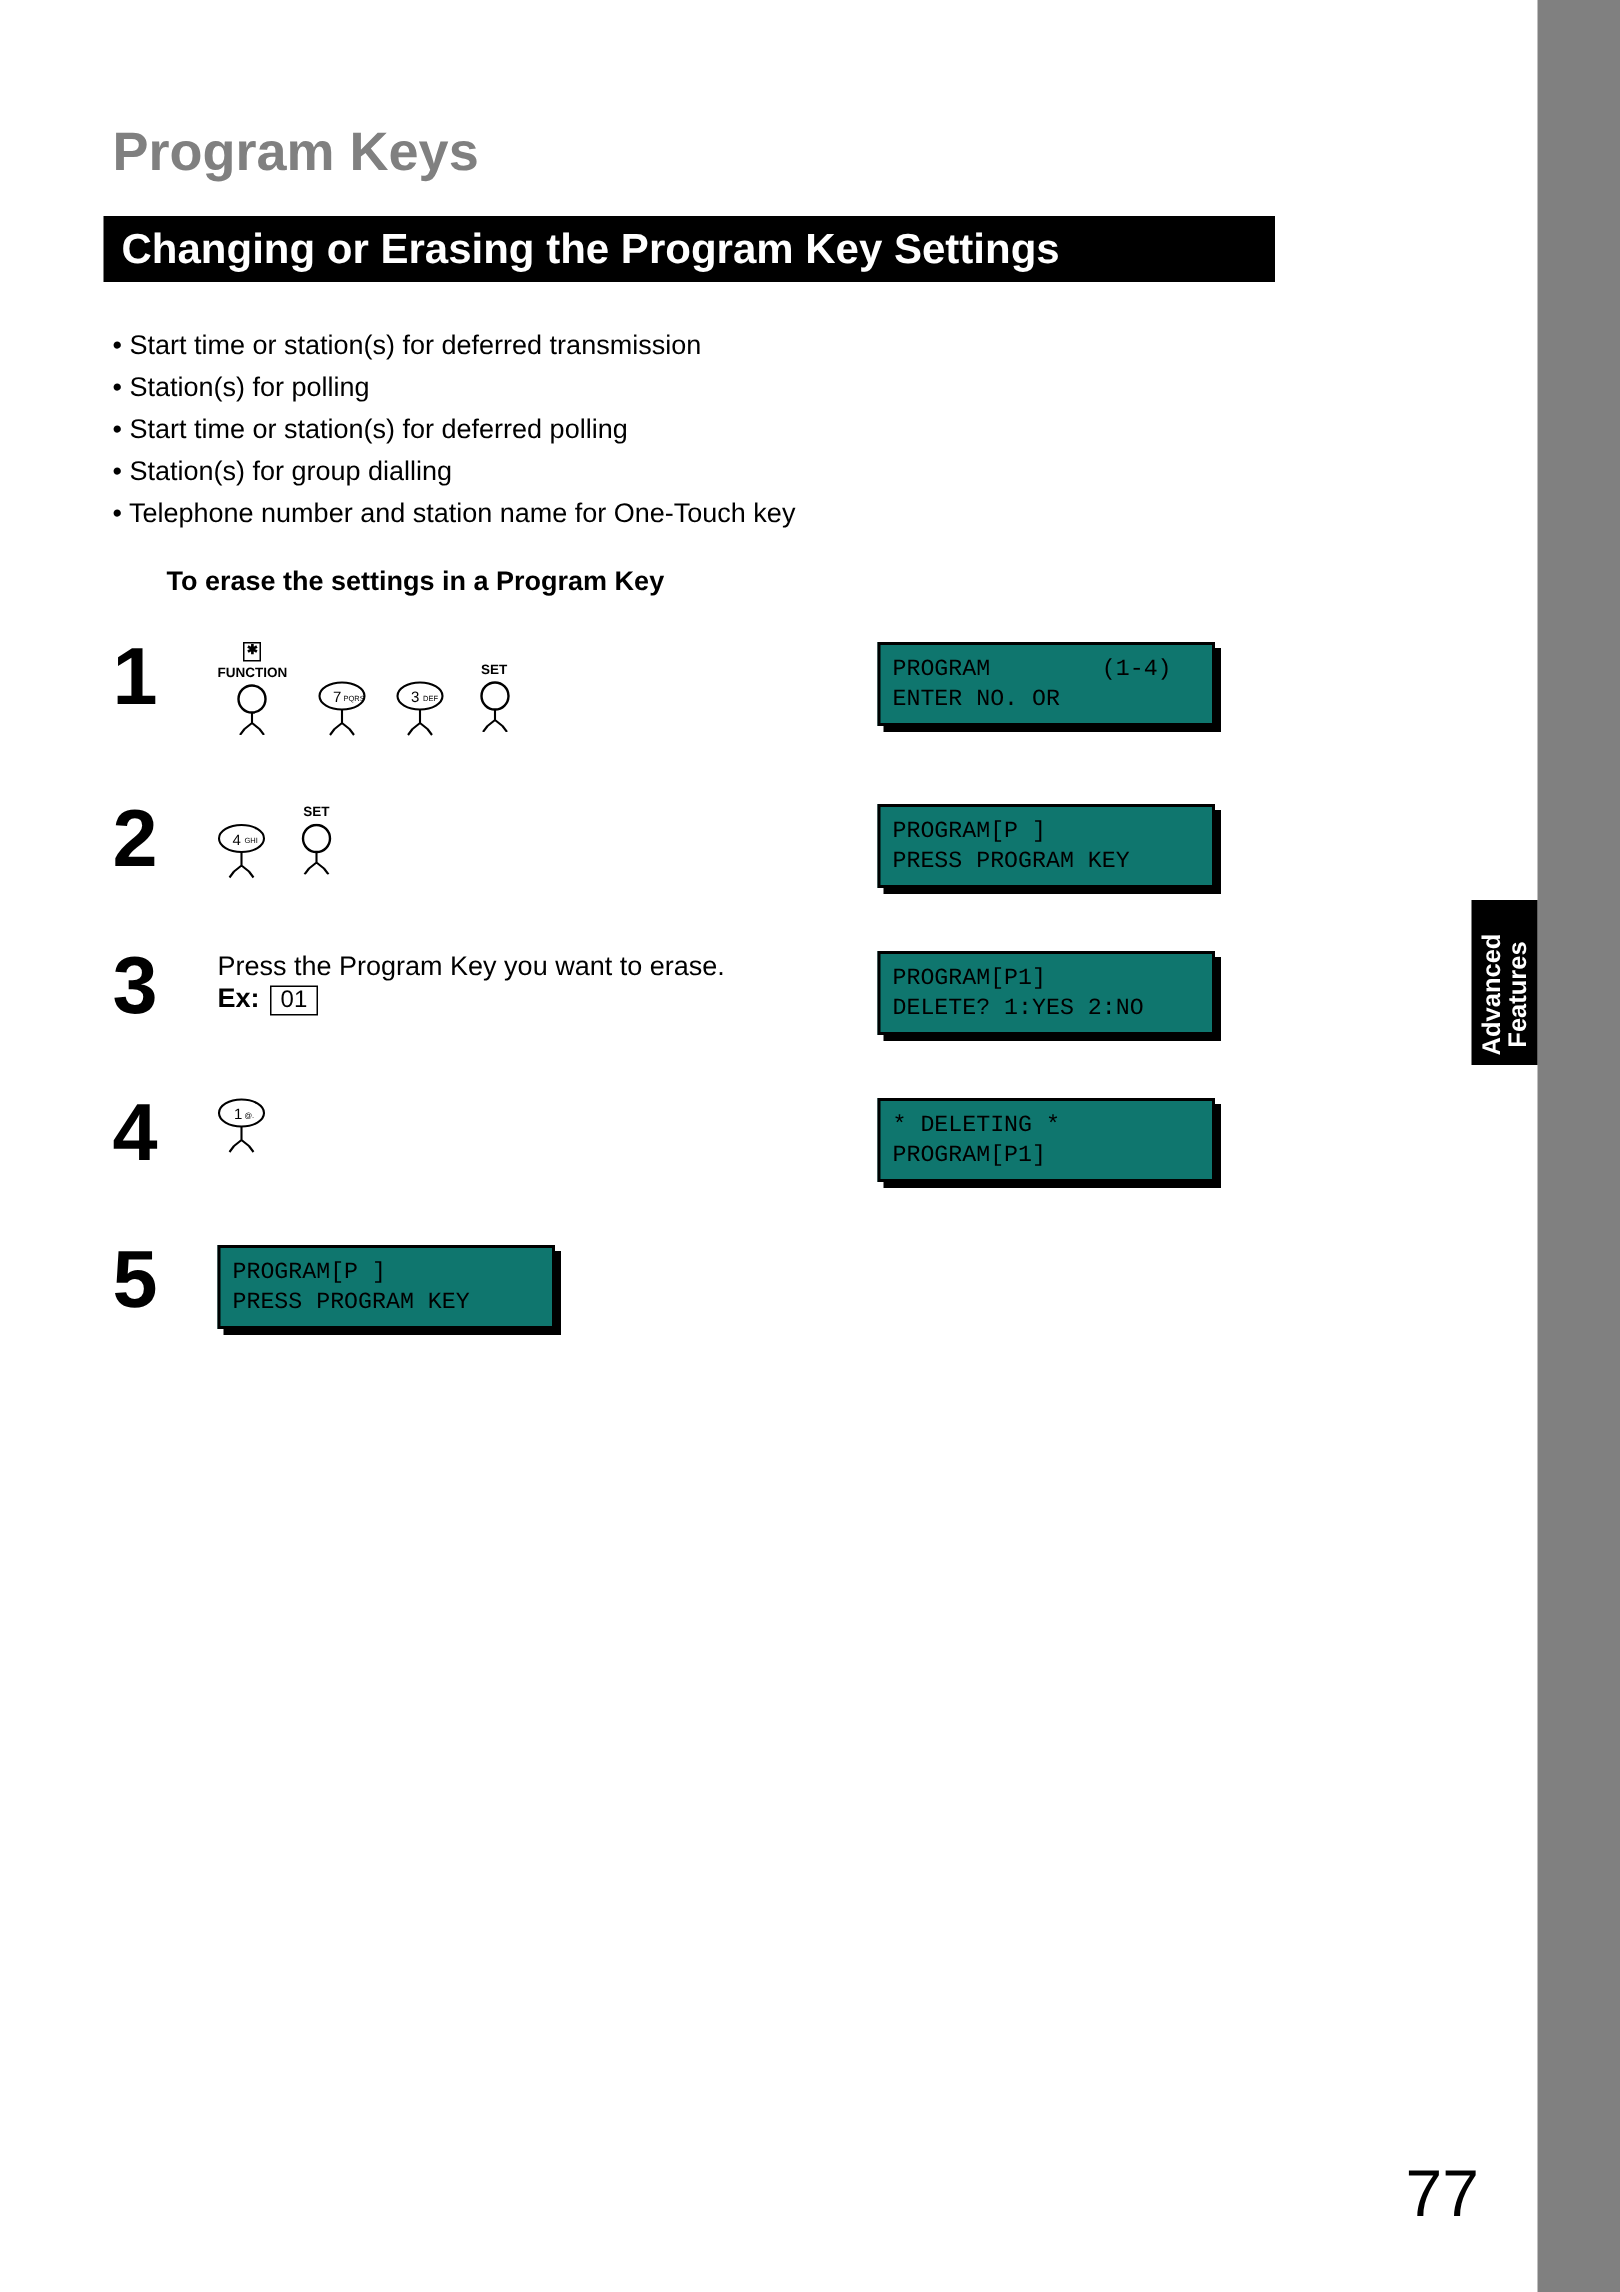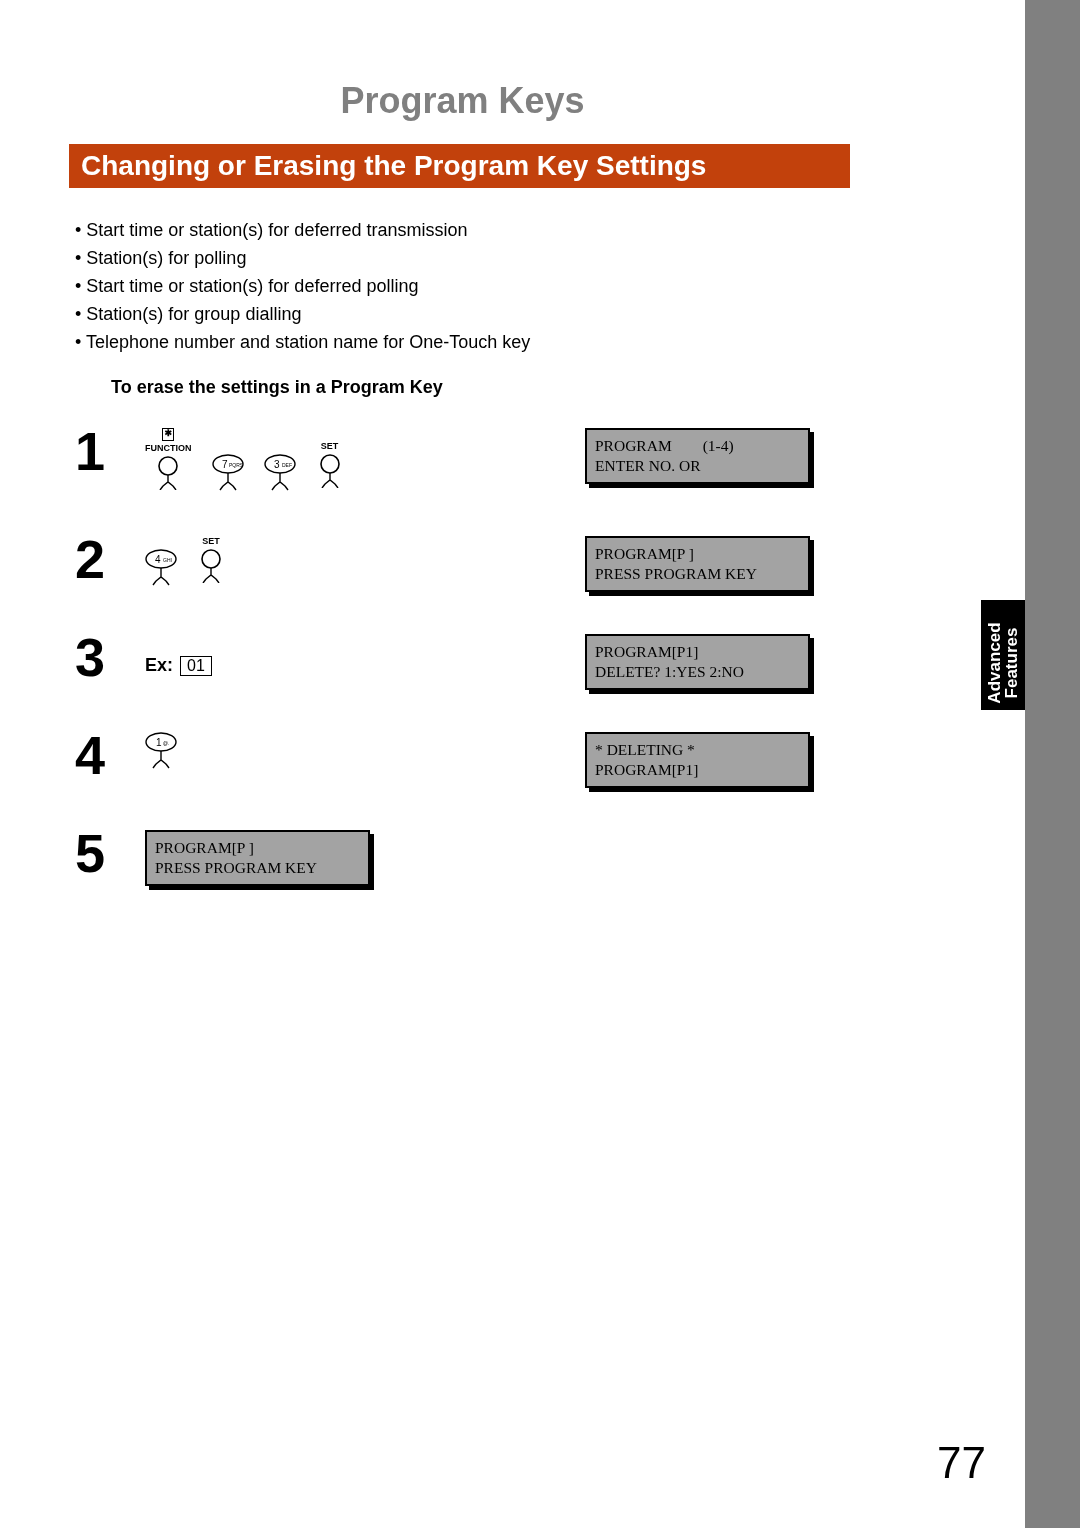--- a/index.html
+++ b/index.html
@@ -1,33 +1,33 @@
 <!DOCTYPE html>
 <html><head>
 <meta charset="utf-8">
 <style>
   html,body{margin:0;padding:0;background:#fff;color:#000;font-family:Arial,Helvetica,sans-serif}
   .page{position:relative;width:1080px;height:1528px;box-sizing:border-box;overflow:hidden}
   .content{position:absolute;left:75px;top:80px;width:775px}
   .side-bar{position:absolute;right:0;top:0;width:55px;height:1528px;background:#808080}
   .tab{position:absolute;right:55px;top:600px;width:44px;height:110px;background:#000}
   .tab-text{color:#fff;font-weight:bold;font-size:17px;transform:rotate(-90deg);transform-origin:center;white-space:nowrap;position:absolute;left:-33px;top:46px;line-height:17px;text-align:center;width:110px}
-  .h1{color:#808080;font-weight:bold;font-size:36px;text-align:center;margin:0 0 22px 0}
-  .h2band{background:#c2410c;color:#fff;font-size:28px;font-weight:bold;padding:6px 12px;margin:0 0 28px -6px}
+  .h1{color:#808080;font-weight:bold;font-size:36px;text-align:left;margin:0 0 22px 0}
+  .h2band{background:#000000;color:#fff;font-size:28px;font-weight:bold;padding:6px 12px;margin:0 0 28px -6px}
   .intro{font-size:18px;margin:0 0 28px 0}
   .bullets{font-size:18px;margin:0 0 21px 0;line-height:28px}
   .sub{font-size:18px;font-weight:bold;margin:0 0 20px 36px}
   .steps{display:grid;grid-template-columns:70px 440px 265px;column-gap:0}
   .stepnum{font-size:54px;font-weight:bold;line-height:54px;padding-top:6px}
   .stepbody{font-size:18px;padding-top:10px;padding-right:24px}
   .icons{display:flex;align-items:flex-start;gap:20px;padding-top:0}
   .stepdisplay{padding-top:10px}
   .spacer{height:32px}
   .lcd{position:relative;width:225px}
-  .lcd-inner{border:2px solid #000;background:#a3a3a3;padding:6px 8px;font-family:Liberation Serif, serif;font-size:15.5px;line-height:20px;white-space:pre;position:relative;z-index:2}
+  .lcd-inner{border:2px solid #000;background:#0f766e;padding:6px 8px;font-family:Liberation Mono, monospace;font-size:15.5px;line-height:20px;white-space:pre;position:relative;z-index:2}
   .lcd-shadow{position:absolute;left:4px;top:4px;width:100%;height:100%;background:#000;z-index:1}
   .keycap{display:inline-block;border:1px solid #000;padding:0 6px;font-size:16px;margin:0 2px}
   .keycapb{display:inline-block;border:1px solid #000;padding:1px 14px;font-size:18px}
   .keycol{display:flex;flex-direction:column;align-items:center;gap:2px}
   .keylabel{font-size:9px;font-weight:bold;margin-bottom:1px;height:10px}
   .keylabel-box{font-size:9px;font-weight:bold;border:1px solid #000;padding:0 1px;line-height:9px;height:11px;display:inline-block}
   .pagenum{position:absolute;right:94px;bottom:40px;font-size:44px}
   .just{text-align:justify}
 </style>
 </head>
@@ -137,21 +137,21 @@
 PRESS PROGRAM KEY</div>
         </div>
       </div>
 
       <div class="spacer"></div>
         <div class="spacer"></div>
         <div class="spacer"></div>
 
       <div class="stepnum">3</div>
       <div class="stepbody">
-        <br>
+        <span>Press the Program Key you want to erase.</span><br>
         <b>Ex:</b>
         <span class="keycap">01</span>
       </div>
       <div class="stepdisplay">
         <div class="lcd">
           <div class="lcd-shadow"></div>
           <div class="lcd-inner">PROGRAM[P1]
 DELETE? 1:YES 2:NO</div>
         </div>
       </div>

